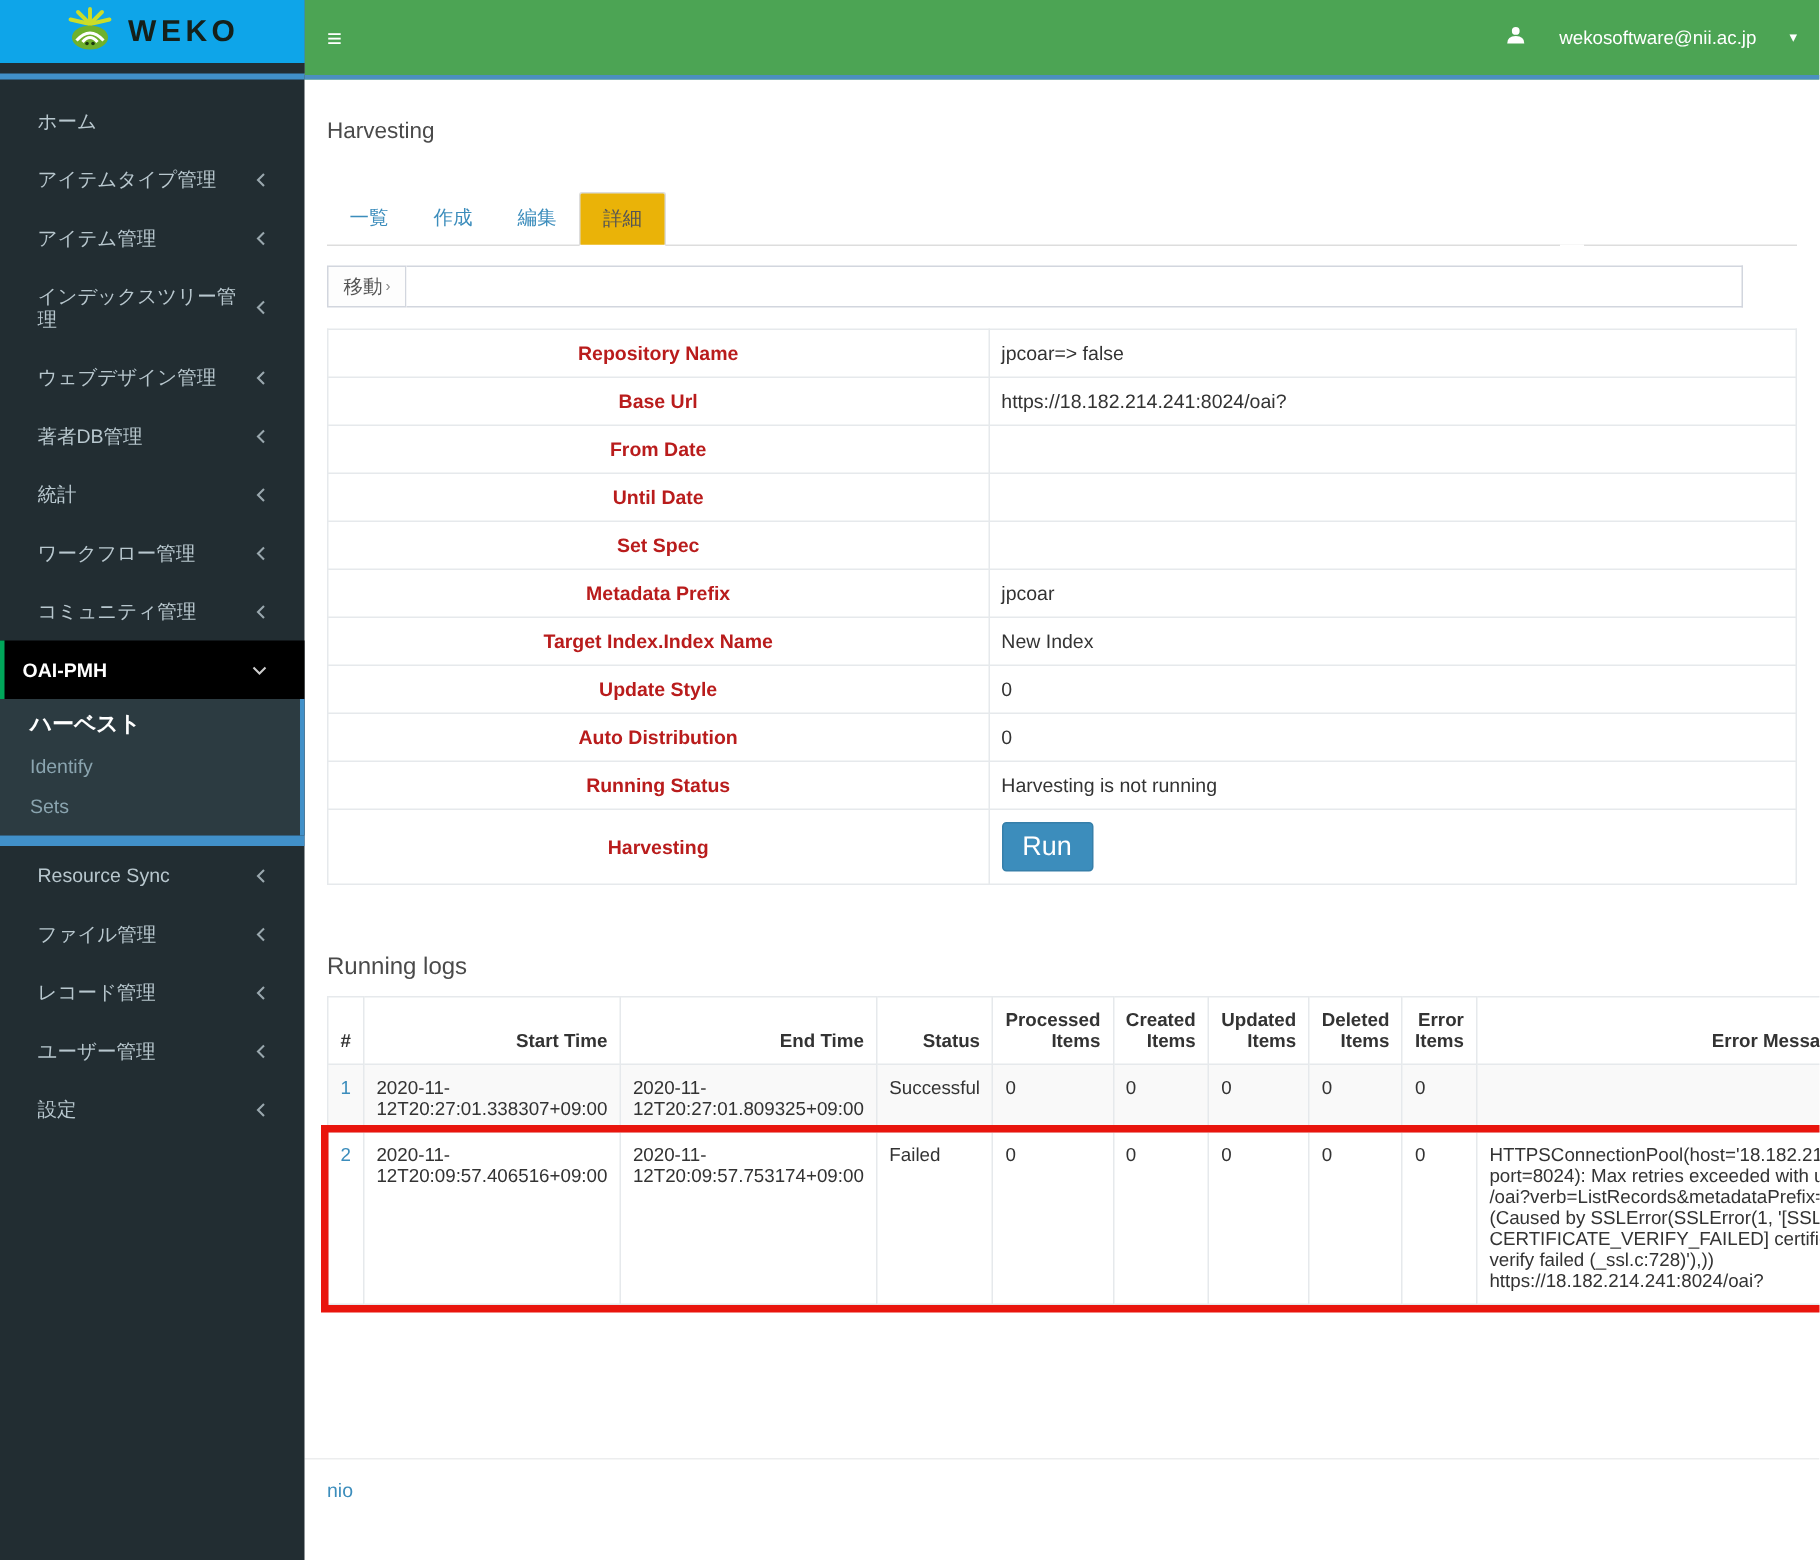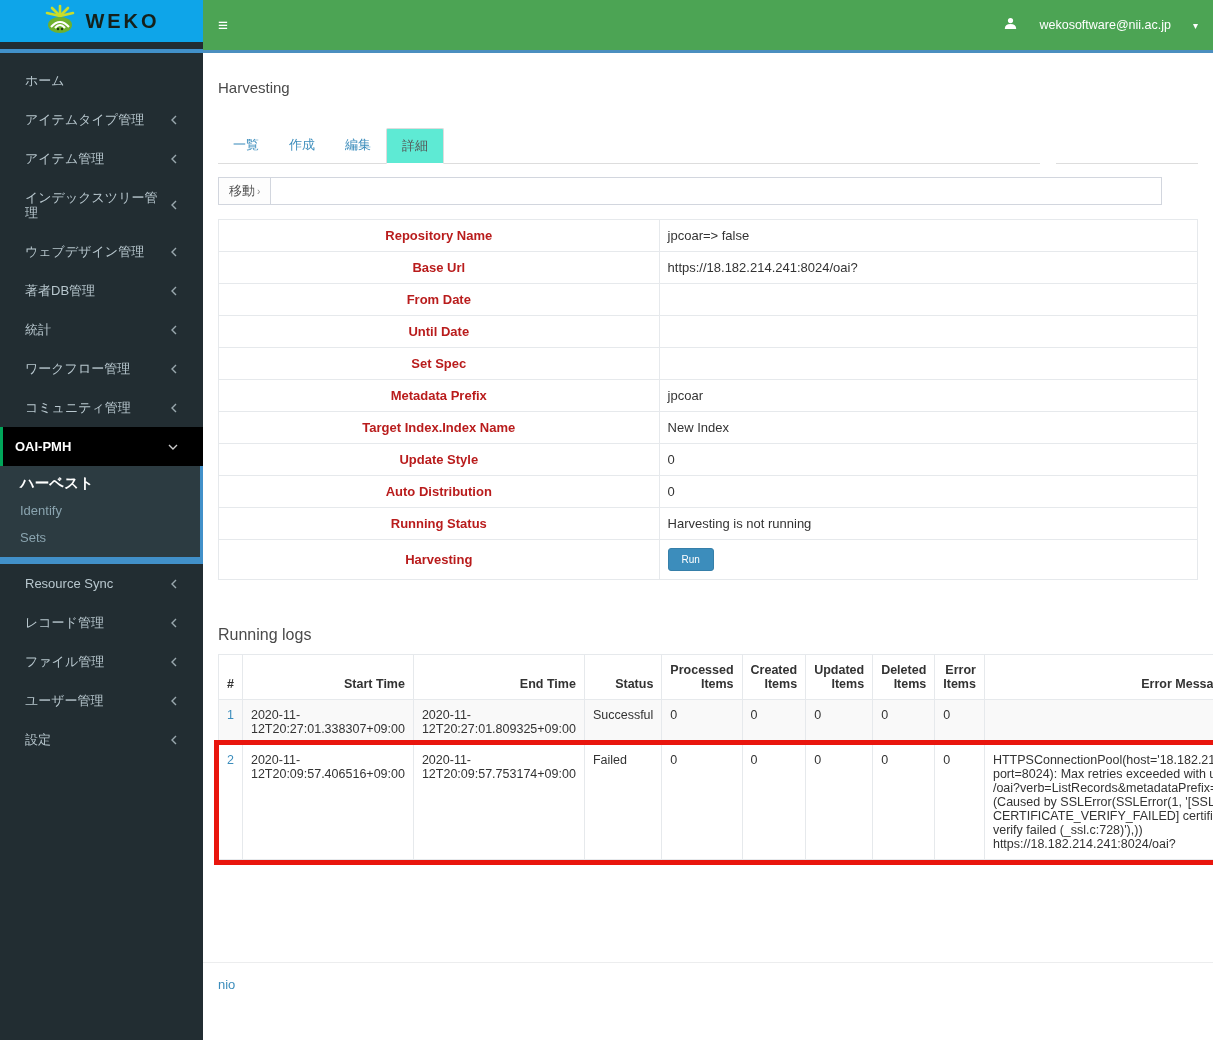--- a/index.html
+++ b/index.html
@@ -27,30 +27,30 @@
   .topbar { margin-left:203px; height:53px; background:#4ca454; border-bottom:3px solid #4b8fbf; display:flex; align-items:center; justify-content:space-between; padding:0 15px; }
   .hamburger { color:#fff; font-size:17px; cursor:pointer; line-height:1; }
   .user { display:flex; align-items:center; gap:22px; color:#fff; font-size:12.5px; cursor:pointer; }
   .caret { font-size:10px; }
   
   .content { margin-left:203px; padding:0 15px; }
   .page-title { font-size:15px; font-weight:400; color:#4a4a4a; margin:26px 0 0; }
   .tabs { margin-top:32px; display:flex; border-bottom:1px solid #ddd; position:relative; }
   .tabs::after { content:""; position:absolute; bottom:-1px; left:822px; width:16px; height:1px; background:#fff; }
   .tab { padding:8px 15px; font-size:13px; color:#3c8dbc; cursor:pointer; }
-  .tab.active { color:#555; background:#5eead4; border:1px solid #ddd; border-bottom-color:#fff; margin-bottom:-1px; border-radius:2px 2px 0 0; }
+  .tab.active { color:#555; background:#eab308; border:1px solid #ddd; border-bottom-color:#fff; margin-bottom:-1px; border-radius:2px 2px 0 0; }
   .go-group { margin-top:13px; display:flex; width:944px; height:28px; }
   .go-addon { display:flex; align-items:center; gap:2px; padding:0 10px; border:1px solid #d2d6de; font-size:13px; color:#555; background:#fdfdfd; cursor:pointer; }
   .go-addon .mini { font-size:10px; color:#888; }
   .go-input { flex:1; border:1px solid #d2d6de; border-left:none; outline:none; padding:0 8px; font-size:13px; color:#555; }
   
   .details-table { margin-top:14px; width:100%; border-collapse:collapse; font-size:13px; }
   .details-table td { border:1px solid #e6e9ec; padding:8px; vertical-align:middle; }
   .details-table td.lbl { font-weight:bold; width:45%; color:#b91c1c;text-align:center; }
-  .run-button { background:#3c8dbc; color:#fff; border:1px solid #367fa9; border-radius:3px; padding:5px 13px; font-size:10px; cursor:pointer; }
+  .run-button { background:#3c8dbc; color:#fff; border:1px solid #367fa9; border-radius:3px; padding:5px 13px; font-size:18px; cursor:pointer; }
   
   .logs-title { font-size:16px; font-weight:400; color:#4a4a4a; margin:46px 0 0; }
   .logs-table { margin-top:10px; width:100%; border-collapse:collapse; font-size:12.5px; }
   .logs-table th { border:1px solid #e6e9ec; padding:8px; text-align:right; vertical-align:bottom; font-weight:bold; color:#333; }
   .logs-table td { border:1px solid #e6e9ec; padding:8px; vertical-align:top; }
   .logs-table tr.striped td { background:#f9f9f9; }
   .logs-table th:nth-child(1){width:26px} .logs-table th:nth-child(2){width:152px}
   .logs-table th:nth-child(3){width:152px} .logs-table th:nth-child(4){width:62px}
   .logs-table th:nth-child(5){width:74px} .logs-table th:nth-child(6){width:60px}
   .logs-table th:nth-child(7){width:62px} .logs-table th:nth-child(8){width:62px}
@@ -178,29 +178,29 @@
     <div class="sidebar-blue-bar"></div>
     <div class="menu-item">
       <span>Resource Sync</span>
       <span class="chev">
           <svg width="8" height="10" viewBox="0 0 8 10">
             <path d="M6 1 L2 5 L6 9" stroke="#b8c7ce" stroke-width="1.4" fill="none"></path>
           </svg>
         </span>
     </div>
     <div class="menu-item">
+      <span>ファイル管理</span>
+      <span class="chev">
+          <svg width="8" height="10" viewBox="0 0 8 10">
+            <path d="M6 1 L2 5 L6 9" stroke="#b8c7ce" stroke-width="1.4" fill="none"></path>
+          </svg>
+        </span>
+    </div>
+    <div class="menu-item">
       <span>レコード管理</span>
-      <span class="chev">
-          <svg width="8" height="10" viewBox="0 0 8 10">
-            <path d="M6 1 L2 5 L6 9" stroke="#b8c7ce" stroke-width="1.4" fill="none"></path>
-          </svg>
-        </span>
-    </div>
-    <div class="menu-item">
-      <span>ファイル管理</span>
       <span class="chev">
           <svg width="8" height="10" viewBox="0 0 8 10">
             <path d="M6 1 L2 5 L6 9" stroke="#b8c7ce" stroke-width="1.4" fill="none"></path>
           </svg>
         </span>
     </div>
     <div class="menu-item">
       <span>ユーザー管理</span>
       <span class="chev">
           <svg width="8" height="10" viewBox="0 0 8 10">

